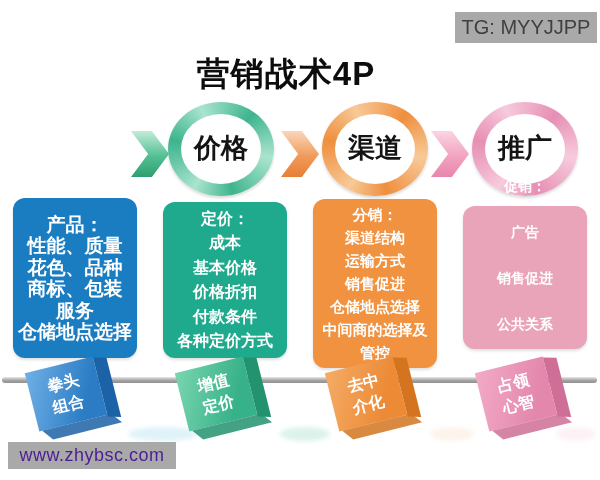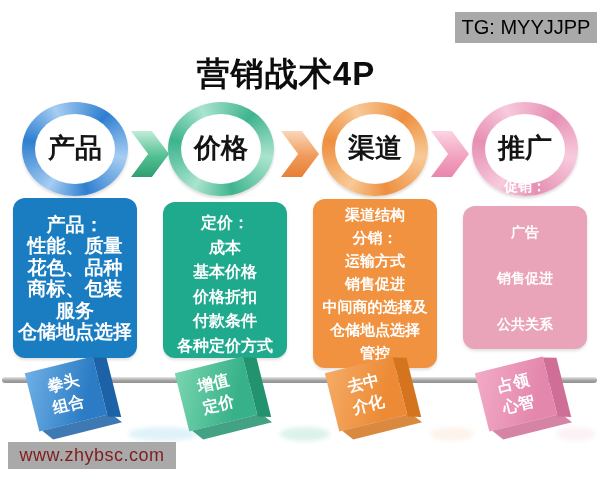--- a/index.html
+++ b/index.html
@@ -1,21 +1,21 @@
 <!DOCTYPE html>
 <html><head>
 <meta charset="utf-8">
 <style>
   html,body{margin:0;padding:0;background:#ffffff;}
   body{font-family:"Liberation Sans","DejaVu Sans",sans-serif;}
   .canvas{position:relative;width:600px;height:480px;background:#ffffff;overflow:hidden;}
 
   
   .tg-badge{position:absolute;left:455px;top:12px;width:142px;height:31px;
-    background:#a9a9a9;color:#000000;font-size:20px;line-height:31px;text-align:center;}
+    background:#a9a9a9;color:#404040;font-size:20px;line-height:31px;text-align:center;}
 
   
   .title{position:absolute;left:0;right:0;top:52px;text-align:center;
     font-size:33px;font-weight:800;color:#0d0d0d;letter-spacing:1px;transform:translateX(-14px);}
 
   
   .col0{--box:#1b7dc1;--ringA:#a6cdf2;--ringB:#2e7fd0;--cubeA:#6fb0e6;--cubeB:#2b7cc4;--cubeSide:#1c62a6;--refl:#bfe6f2;}
   .col1{--box:#1faa8e;--ringA:#aae4ce;--ringB:#3eb48e;--cubeA:#79d6b0;--cubeB:#37b189;--cubeSide:#23926e;--refl:#b9e6d6;}
   .col2{--box:#f0923f;--ringA:#f8c997;--ringB:#ee8f3e;--cubeA:#f5ab66;--cubeB:#ec8a35;--cubeSide:#d4741f;--refl:#f8dabf;}
   .col3{--box:#e9a4ba;--ringA:#f7cadc;--ringB:#e68fb4;--cubeA:#f2abc7;--cubeB:#e487ad;--cubeSide:#cf6f97;--refl:#f6d3e0;}
@@ -37,21 +37,21 @@
   .chev.a0{left:131px;background:linear-gradient(180deg,#c2ecd8,#53c093 55%,#2e9e71);}
   .chev.a1{left:281px;background:linear-gradient(180deg,#fad7bb,#f09a5b 55%,#e67f35);}
   .chev.a2{left:431px;background:linear-gradient(180deg,#fbd4e3,#f2a3c0 55%,#e885ac);}
 
   
   .dbox{position:absolute;width:124px;border-radius:12px;background:var(--box);
     color:#ffffff;font-weight:700;text-align:center;display:flex;flex-direction:column;
     justify-content:center;box-shadow:0 2px 3px rgba(0,0,0,.12);}
   .dbox .ln{white-space:nowrap;}
   .dbox.b0{left:13px;top:198px;height:160px;font-size:19px;line-height:21.5px;}
-  .dbox.b1{left:163px;top:202px;height:156px;font-size:16px;line-height:24.5px;justify-content:flex-end;}
+  .dbox.b1{left:163px;top:202px;height:156px;font-size:16px;line-height:24.5px;}
   .dbox.b2{left:313px;top:199px;height:169px;font-size:15px;line-height:23px;}
   .dbox.b3{left:463px;top:206px;height:143px;font-size:14px;line-height:26px;gap:20px;}
 
   
   .rod{position:absolute;left:2px;top:377px;width:595px;height:6px;border-radius:3px;
     background:linear-gradient(180deg,#e8e8e8,#a5a5a5 55%,#8f8f8f);z-index:1;}
 
   
   .cube{position:absolute;top:358px;width:100px;height:84px;z-index:2;}
   .cube.k0{left:22px;} .cube.k1{left:172px;} .cube.k2{left:322px;} .cube.k3{left:472px;}
@@ -67,35 +67,31 @@
   
   .refl{position:absolute;top:427px;height:14px;border-radius:50%;opacity:.5;
     filter:blur(2px);z-index:0;}
   .refl.r0{left:128px;width:70px;background:var(--refl);}
   .refl.r1{left:280px;width:50px;background:var(--refl);}
   .refl.r2{left:430px;width:44px;background:var(--refl);opacity:.3;}
   .refl.r3{left:556px;width:40px;background:var(--refl);opacity:.3;}
 
   
   .watermark{position:absolute;left:8px;top:442px;width:168px;height:27px;background:#a9a9a9;
-    color:#7f1d1d;font-size:18px;line-height:27px;text-align:center;letter-spacing:.5px;}
+    color:#4c1d95;font-size:18px;line-height:27px;text-align:center;letter-spacing:.5px;}
 </style>
 </head>
 <body>
 
 <div class="canvas">
 
   <div class="tg-badge">TG: MYYJJPP</div>
 
   <div class="title">营销战术4P</div>
 
-  <div class="ring p0 col0">
-    <div class="ring-inner"></div>
-    <div class="ring-label">产品</div>
-  </div>
   <div class="chev a0"></div>
   <div class="ring p1 col1">
     <div class="ring-inner"></div>
     <div class="ring-label">价格</div>
   </div>
   <div class="chev a1"></div>
   <div class="ring p2 col2">
     <div class="ring-inner"></div>
     <div class="ring-label">渠道</div>
   </div>
@@ -115,26 +111,26 @@
   </div>
   <div class="dbox b1 col1">
     <div class="ln">定价：</div>
     <div class="ln">成本</div>
     <div class="ln">基本价格</div>
     <div class="ln">价格折扣</div>
     <div class="ln">付款条件</div>
     <div class="ln">各种定价方式</div>
   </div>
   <div class="dbox b2 col2">
+    <div class="ln">分销：</div>
     <div class="ln">渠道结构</div>
-    <div class="ln">分销：</div>
     <div class="ln">运输方式</div>
     <div class="ln">销售促进</div>
+    <div class="ln">仓储地点选择</div>
     <div class="ln">中间商的选择及</div>
-    <div class="ln">仓储地点选择</div>
     <div class="ln">管控</div>
   </div>
   <div class="dbox b3 col3">
     <div class="ln">促销：</div>
     <div class="ln">广告</div>
     <div class="ln">销售促进</div>
     <div class="ln">公共关系</div>
     <div class="ln">公共关系</div>
   </div>
 

